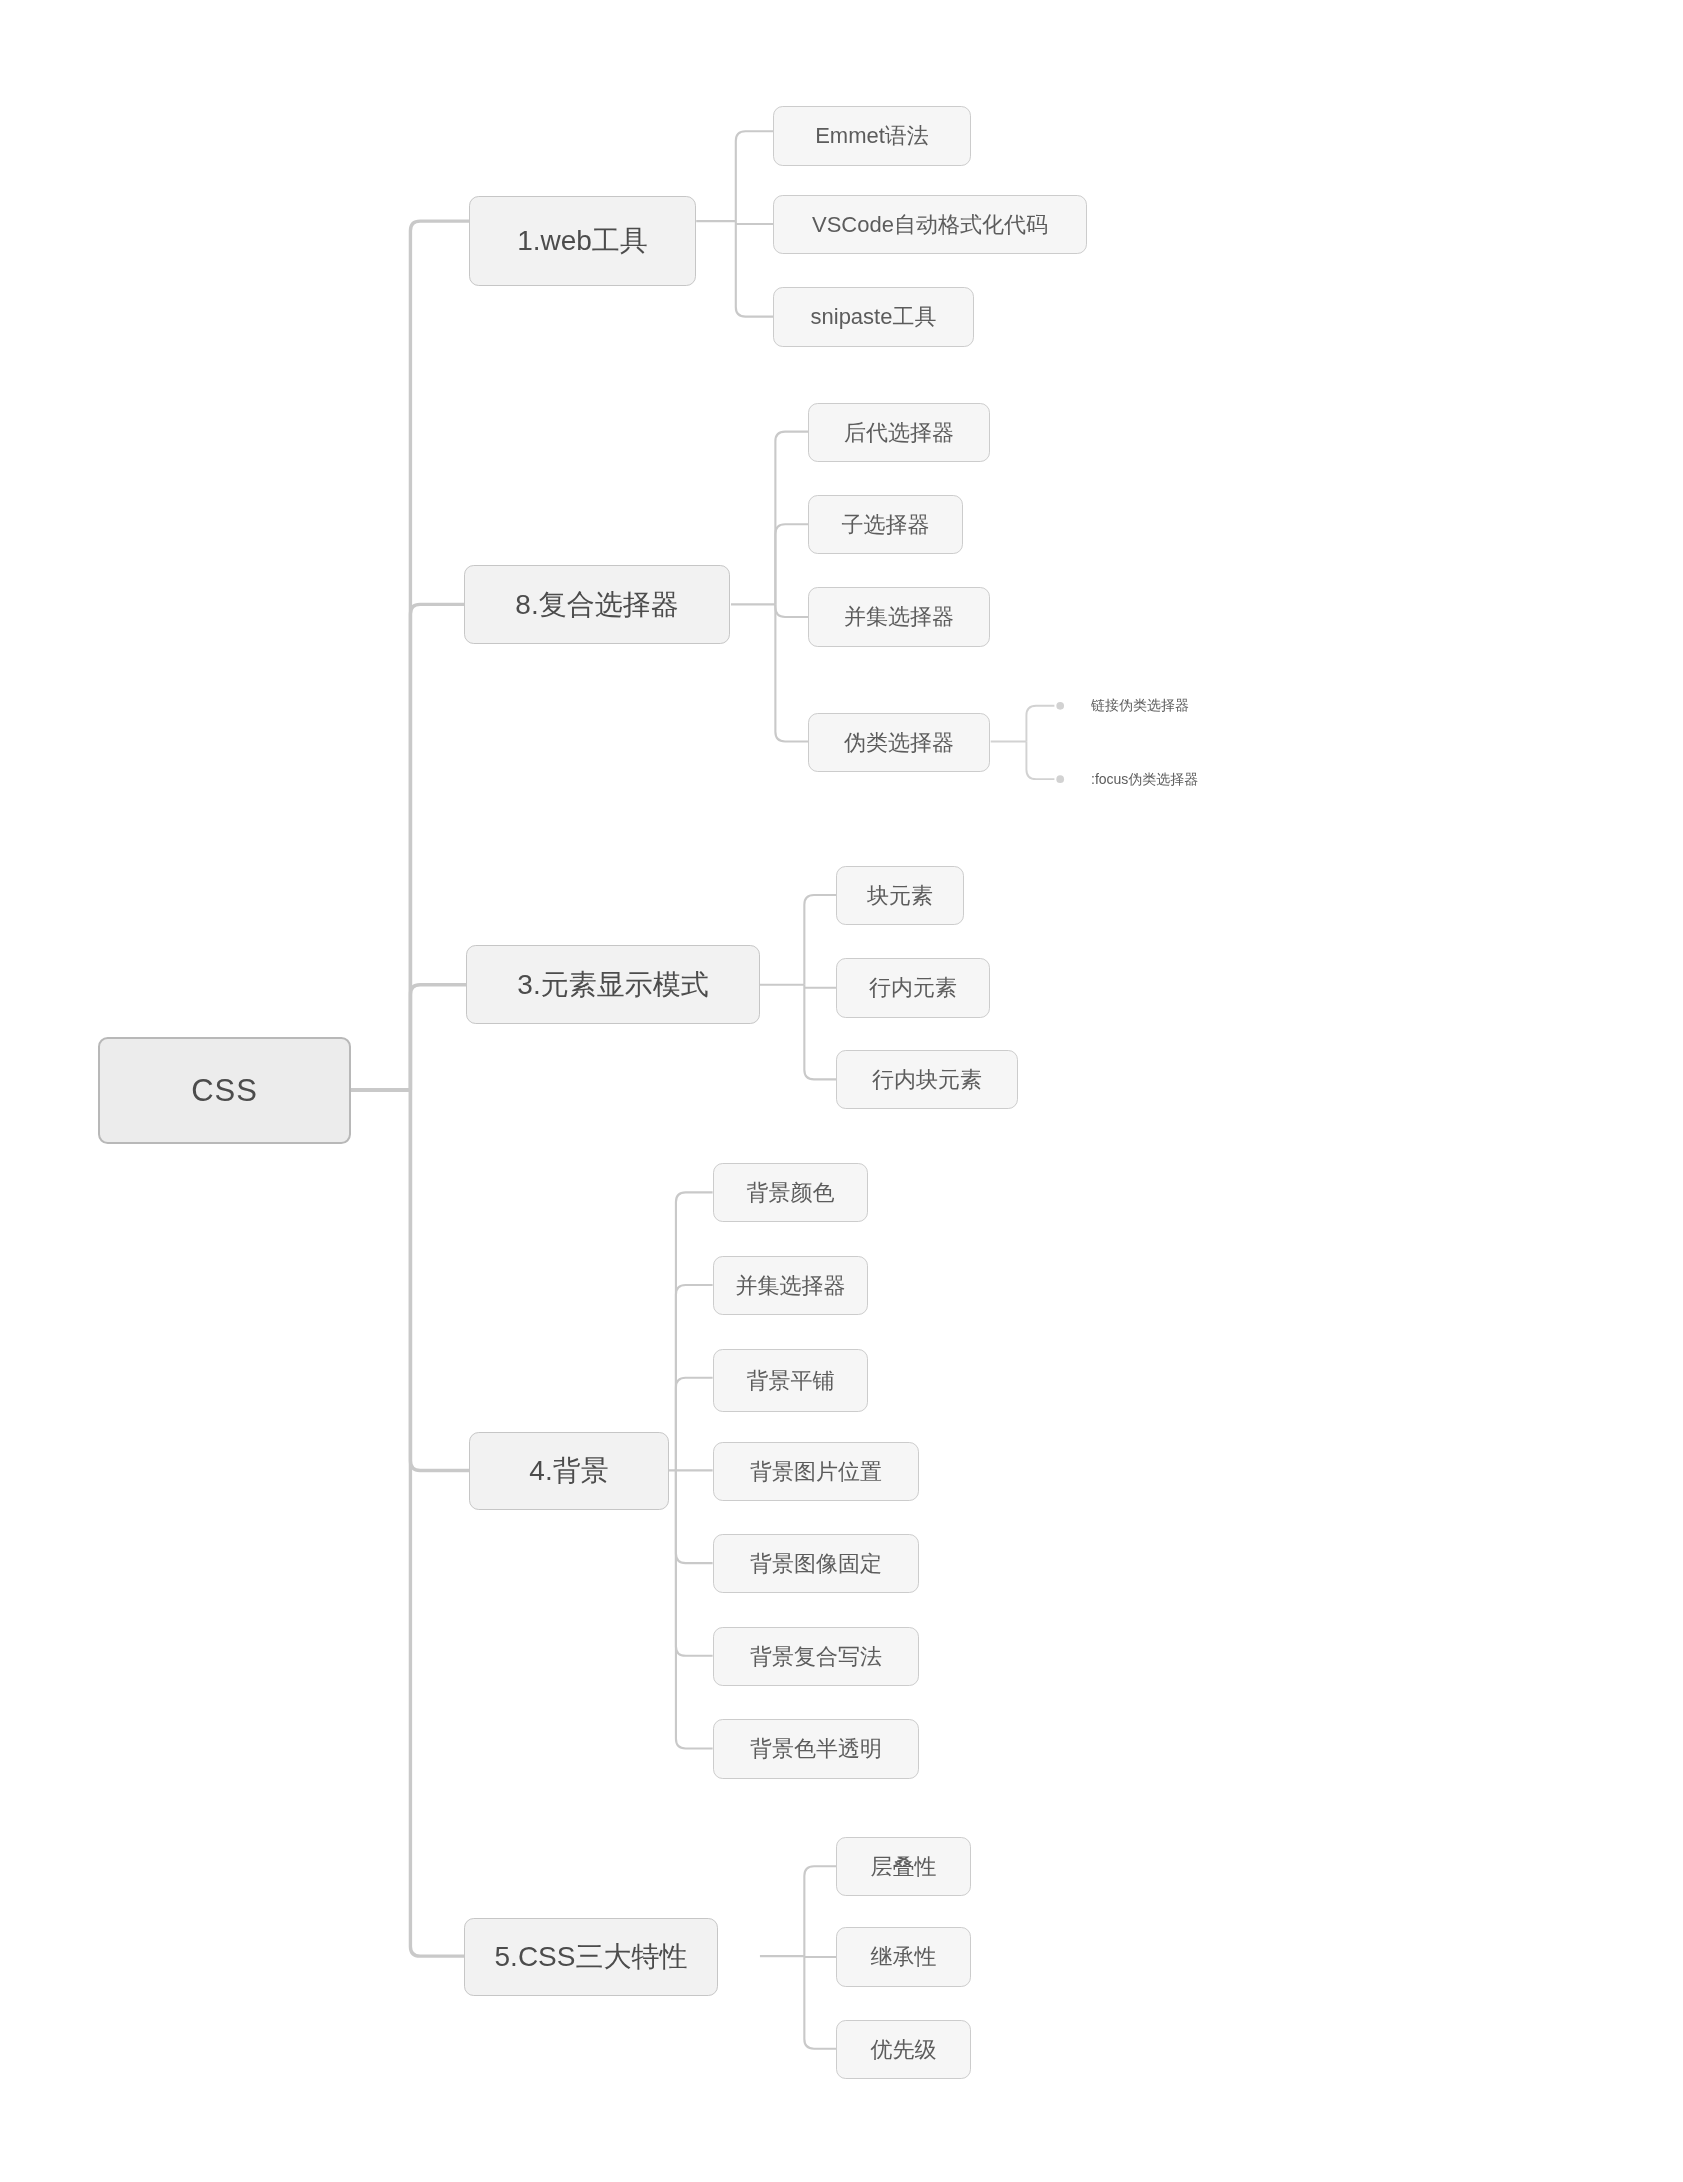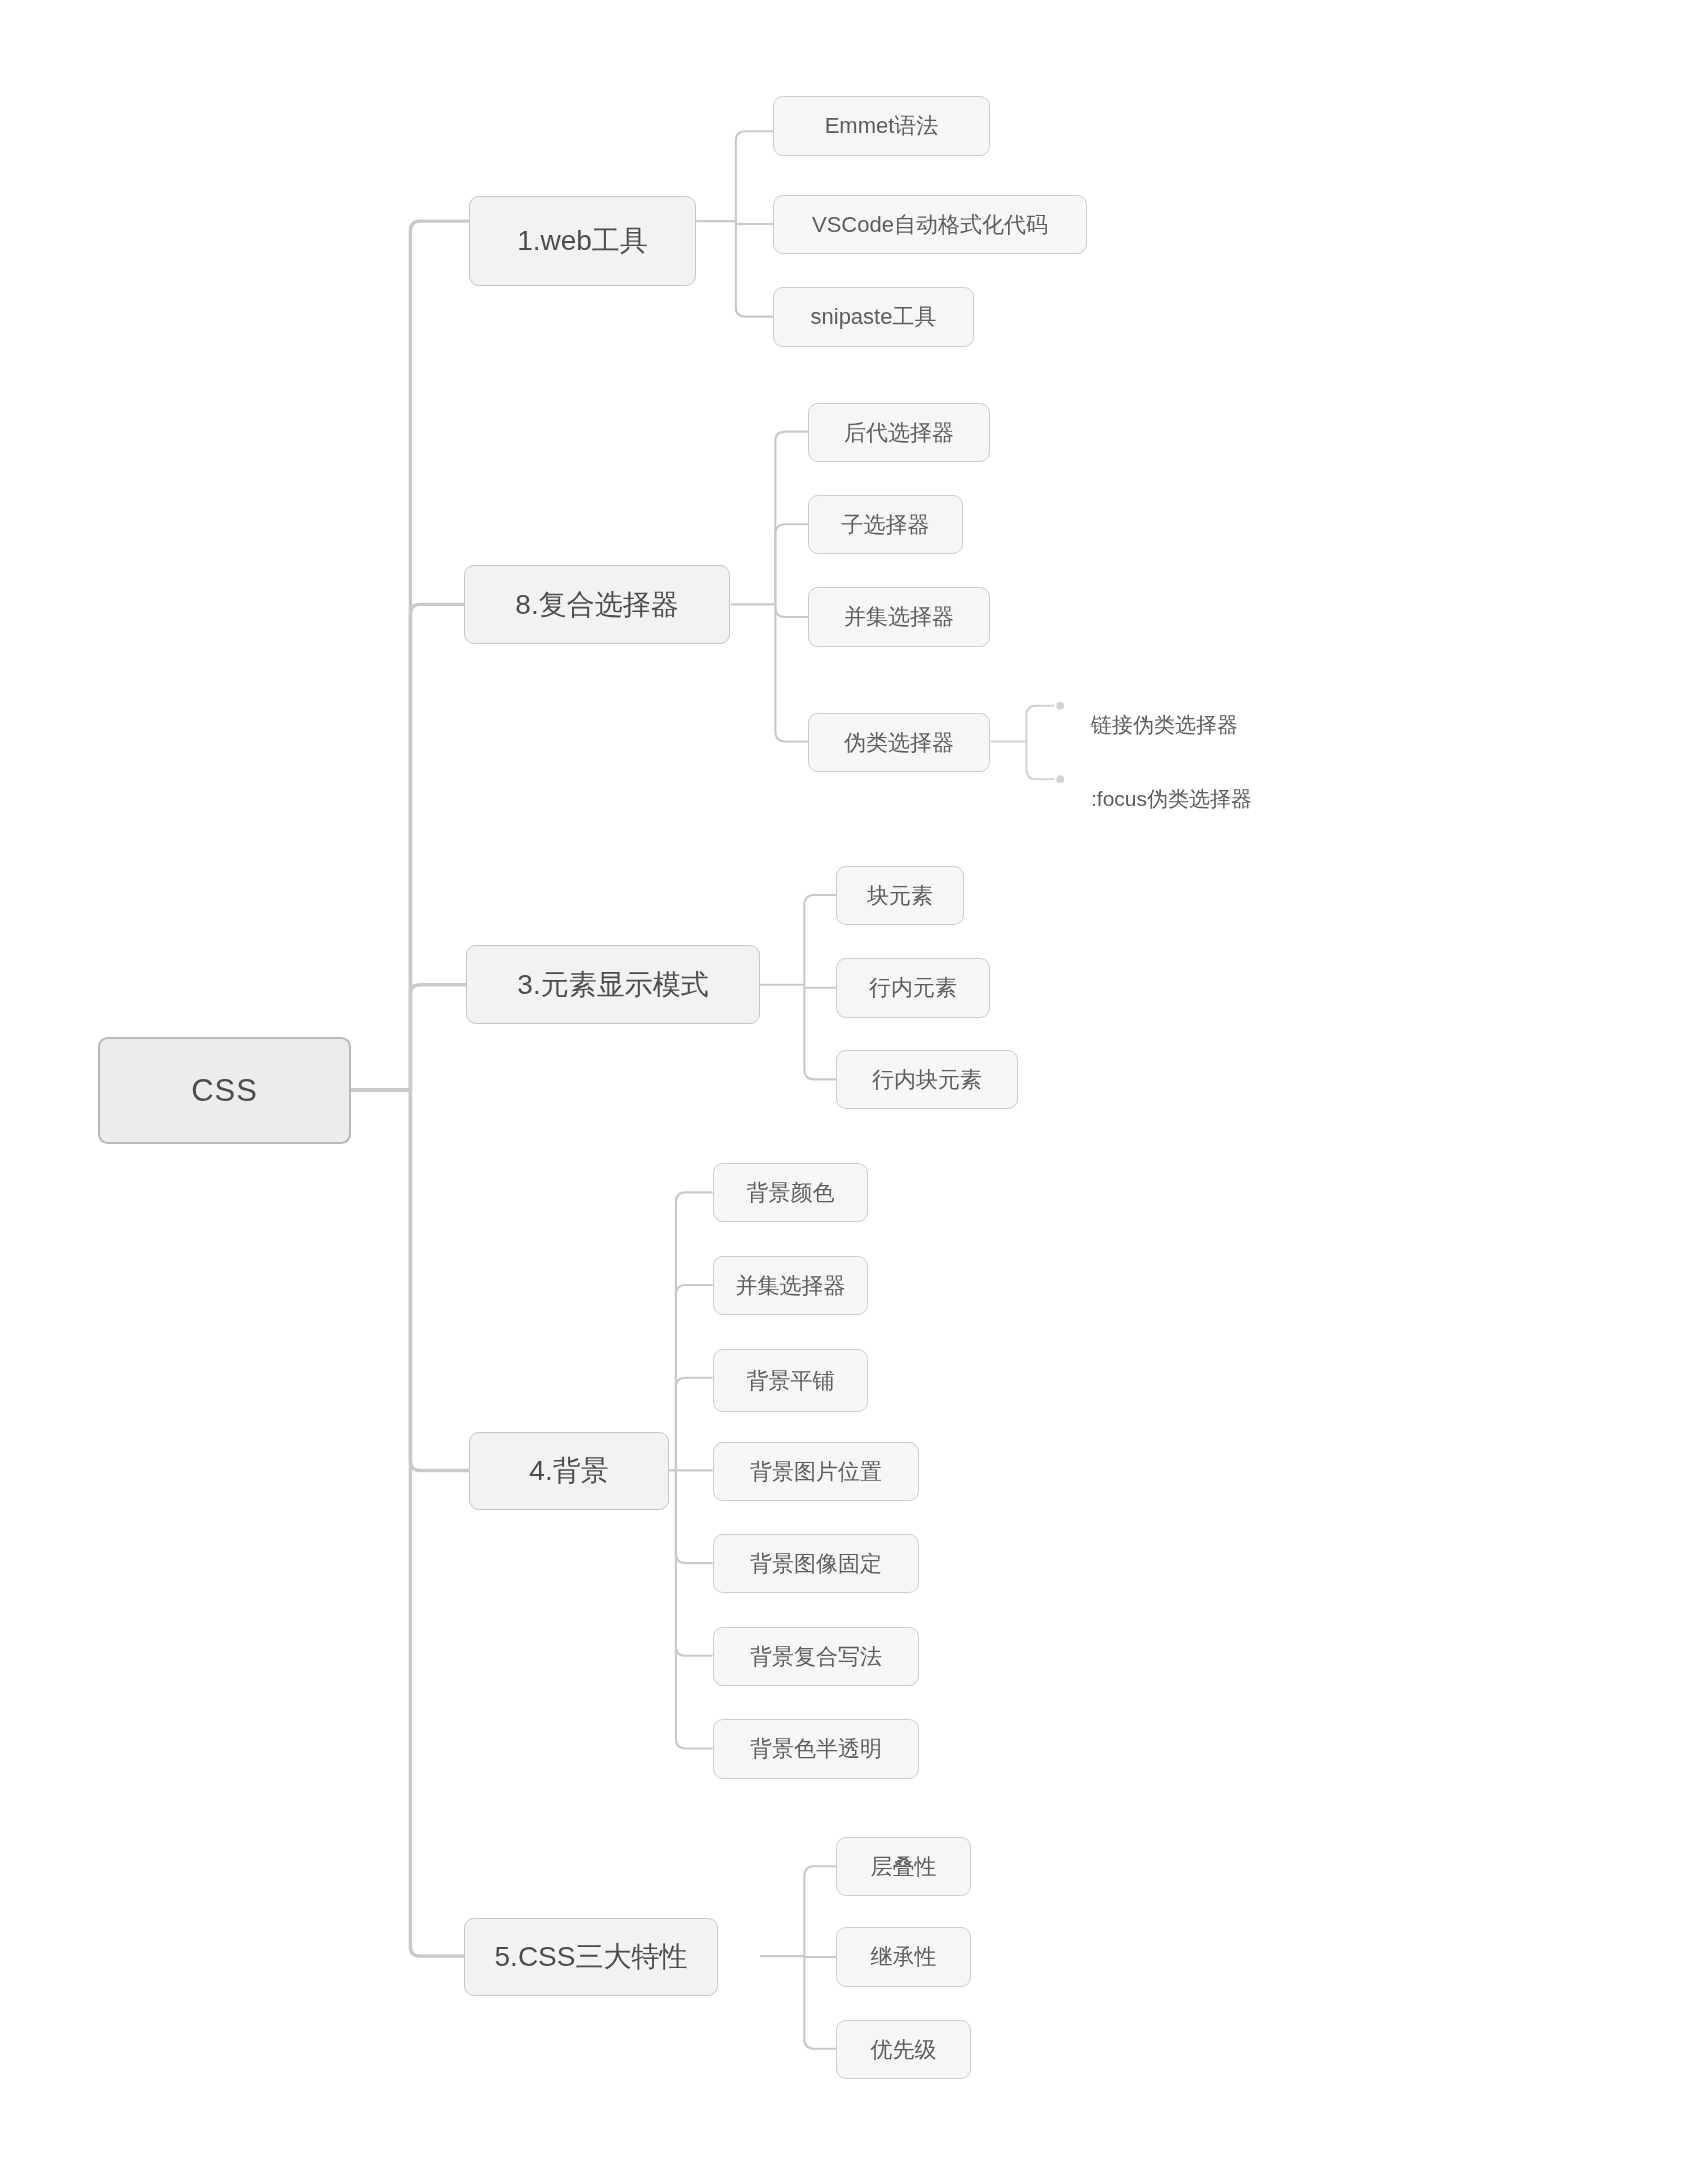--- a/index.html
+++ b/index.html
@@ -43,24 +43,23 @@
     letter-spacing:1px;
   }
   .node.l1{
     background:#f2f2f2;
     border-color:#c6c6c6;
     font-size:28px;color:var(--text-strong);
   }
   .node.l2{font-size:22px;}
   .leaf-text{
     position:absolute;z-index:1;
-    font-size:21px;color:var(--text);
+    font-size:14px;color:var(--text);
     line-height:29px;white-space:nowrap;
     cursor:default;
-    margin-top:19px;
   }
 </style>
 </head>
 <body>
 
 <div class="canvas">
 
   <svg class="edges" width="1684" height="2182" viewBox="0 0 1744 2260">
 
     <path d="M363 1129 H425" stroke-width="4"></path>
@@ -121,21 +120,21 @@
   <div class="node l1" style="left:466px;top:945px;width:294px;height:79px">
     <span>3.元素显示模式</span>
   </div>
   <div class="node l1" style="left:469px;top:1432px;width:200px;height:78px">
     <span>4.背景</span>
   </div>
   <div class="node l1" style="left:464px;top:1918px;width:254px;height:78px">
     <span>5.CSS三大特性</span>
   </div>
 
-  <div class="node l2" style="left:773px;top:96px;width:217px;height:60px">
+  <div class="node l2" style="left:773px;top:106px;width:198px;height:60px">
     <span>Emmet语法</span>
   </div>
   <div class="node l2" style="left:773px;top:195px;width:314px;height:59px">
     <span>VSCode自动格式化代码</span>
   </div>
   <div class="node l2" style="left:773px;top:287px;width:201px;height:60px">
     <span>snipaste工具</span>
   </div>
 
   <div class="node l2" style="left:808px;top:403px;width:182px;height:59px">

